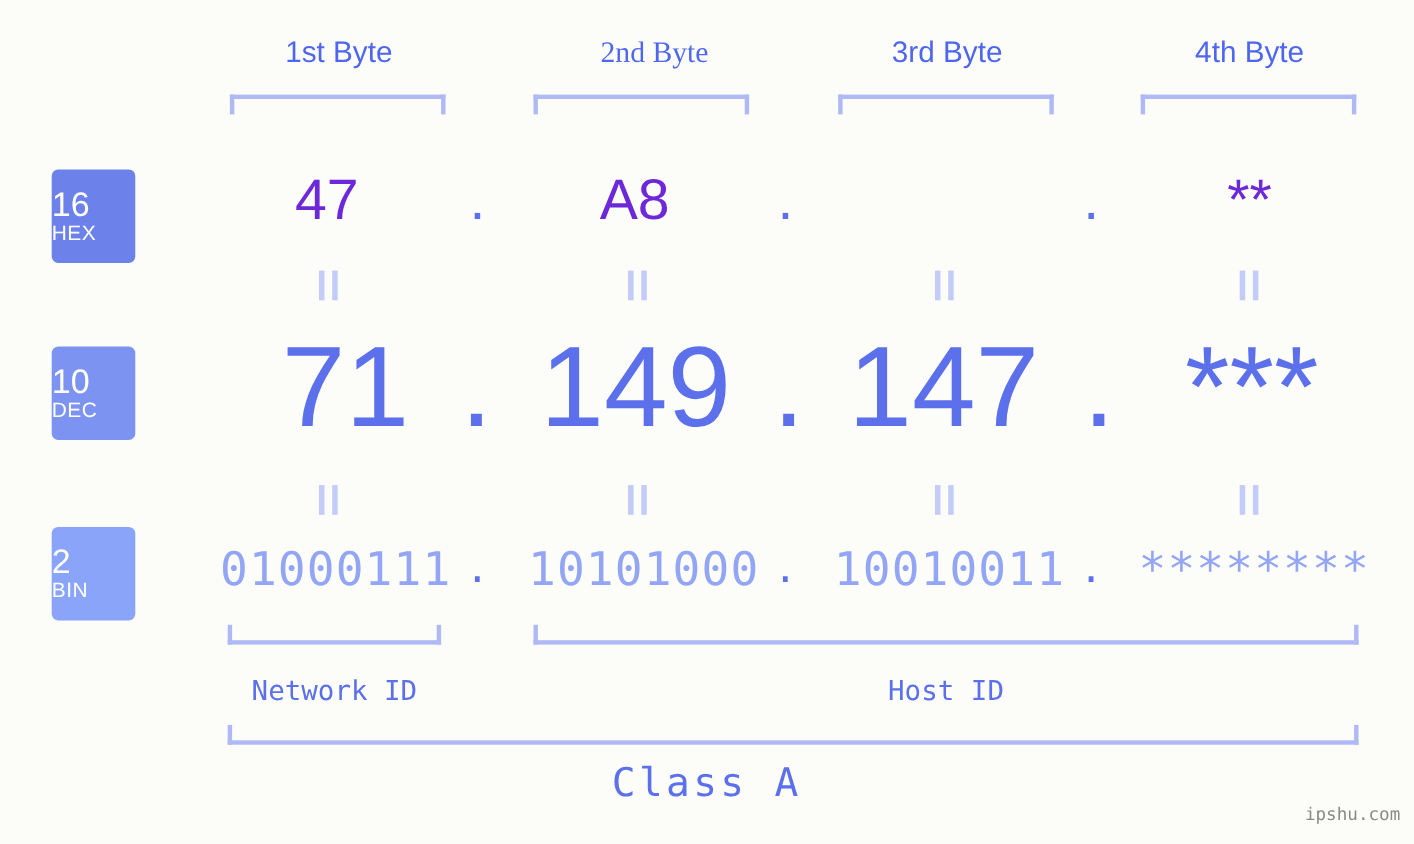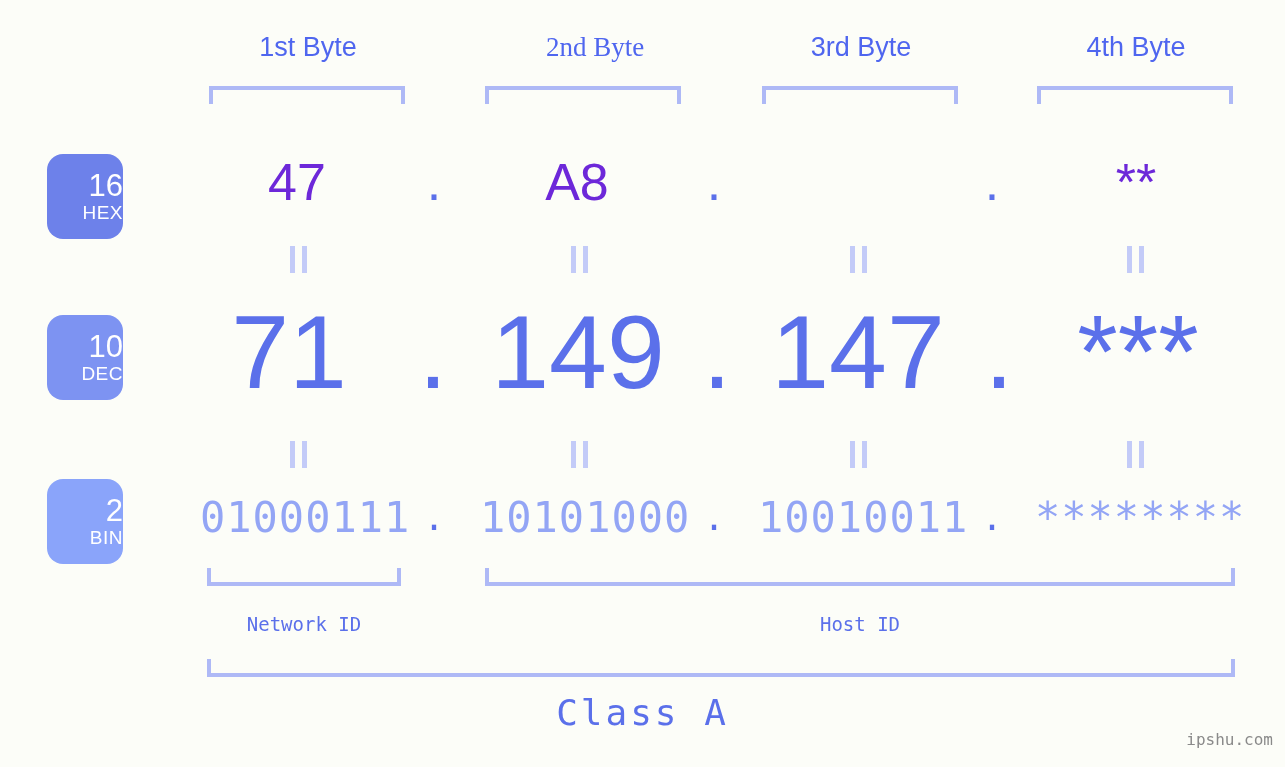--- a/index.html
+++ b/index.html
@@ -52,26 +52,26 @@
     border-left: 4px solid #aeb9f6;
     border-right: 4px solid #aeb9f6;
     box-sizing: border-box;
   }
 
   
   .base-badge {
     position: absolute;
     left: 47px;
     width: 76px;
-    border-radius: 16px;
+    border-radius: 6px;
     color: #ffffff;
     text-align: center;
     display: flex;
     flex-direction: column;
-    align-items: flex-end;
+    align-items: flex-start;
     justify-content: center;
     box-sizing: border-box;
   }
   .base-badge .num {
     font-size: 31px;
     line-height: 32px;
     font-weight: 400;
     font-family: "Liberation Sans", sans-serif;
   }
   .base-badge .name {
@@ -163,21 +163,21 @@
     height: 27px;
     background: #c3cbf8;
   }
   .eq-row1 { top: 246px; }
   .eq-row2 { top: 441px; }
 
   
   .section-label {
     position: absolute;
     font-family: "DejaVu Sans Mono", monospace;
-    font-size: 19px;
+    font-size: 25px;
     color: #5b70ea;
     text-align: center;
     white-space: nowrap;
   }
 
   
   #class-label {
     position: absolute;
     top: 692px;
     left: 0;
@@ -246,21 +246,21 @@
     </div>
   <div class="eq eq-row1" style="left:845px;">
       <i></i>
       <i></i>
     </div>
   <div class="eq eq-row1" style="left:1122px;">
       <i></i>
       <i></i>
     </div>
 
-  <div class="val dec-val" style="left:191px; width:196px;">71</div>
+  <div class="val dec-val" style="left:216px; width:196px;">71</div>
   <div class="dec-dot" style="left:392px; width:82px;">.</div>
   <div class="val dec-val" style="left:472px; width:212px;">149</div>
   <div class="dec-dot" style="left:676px; width:82px;">.</div>
   <div class="val dec-val" style="left:752px; width:212px;">147</div>
   <div class="dec-dot" style="left:958px; width:82px;">.</div>
   <div class="val dec-val" style="left:1032px; width:212px;">***</div>
 
   <div class="eq eq-row2" style="left:285px;">
       <i></i>
       <i></i>

